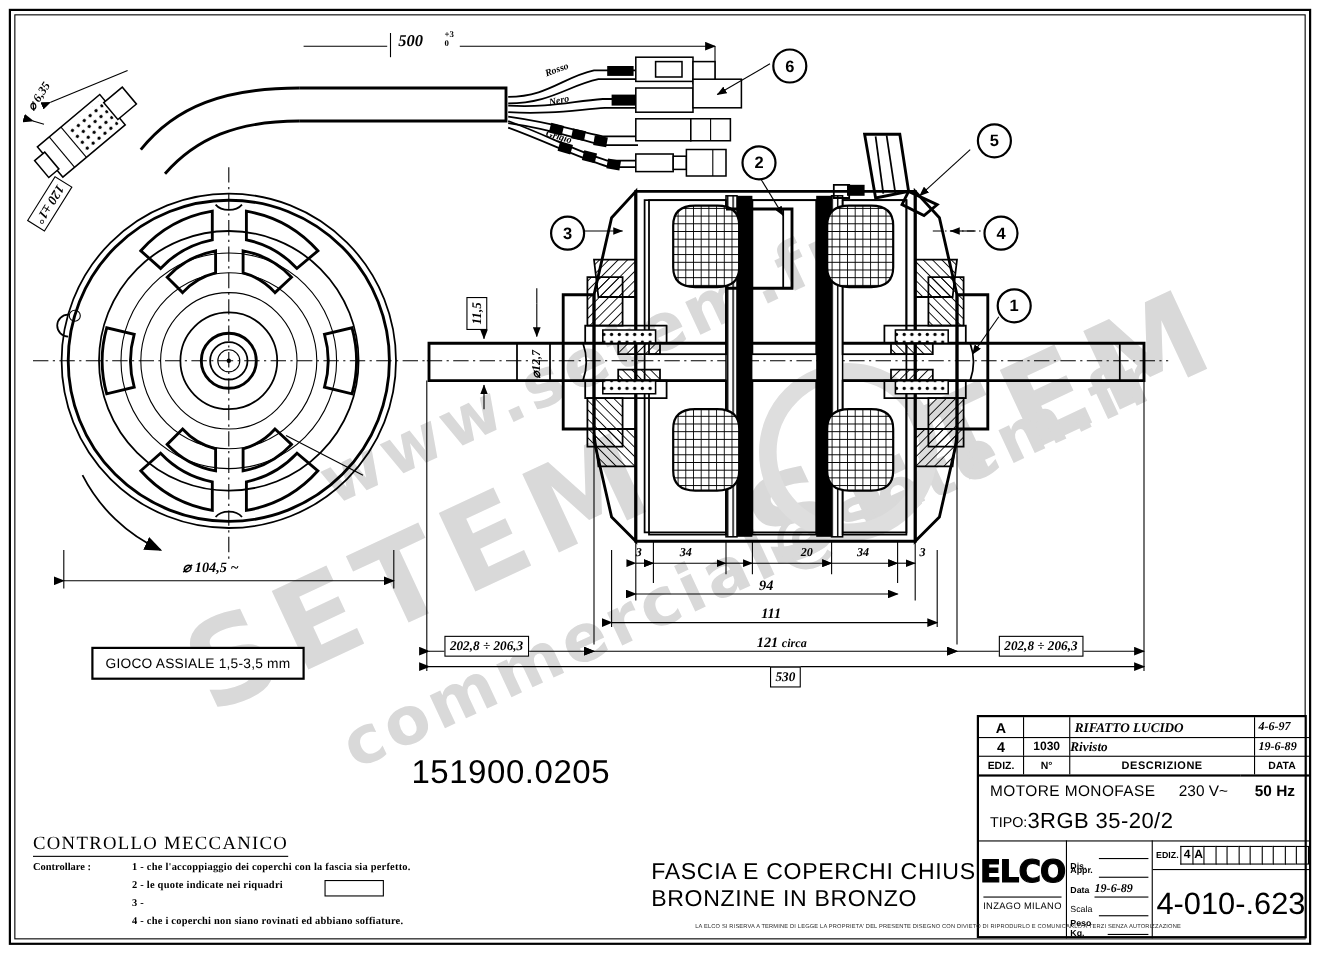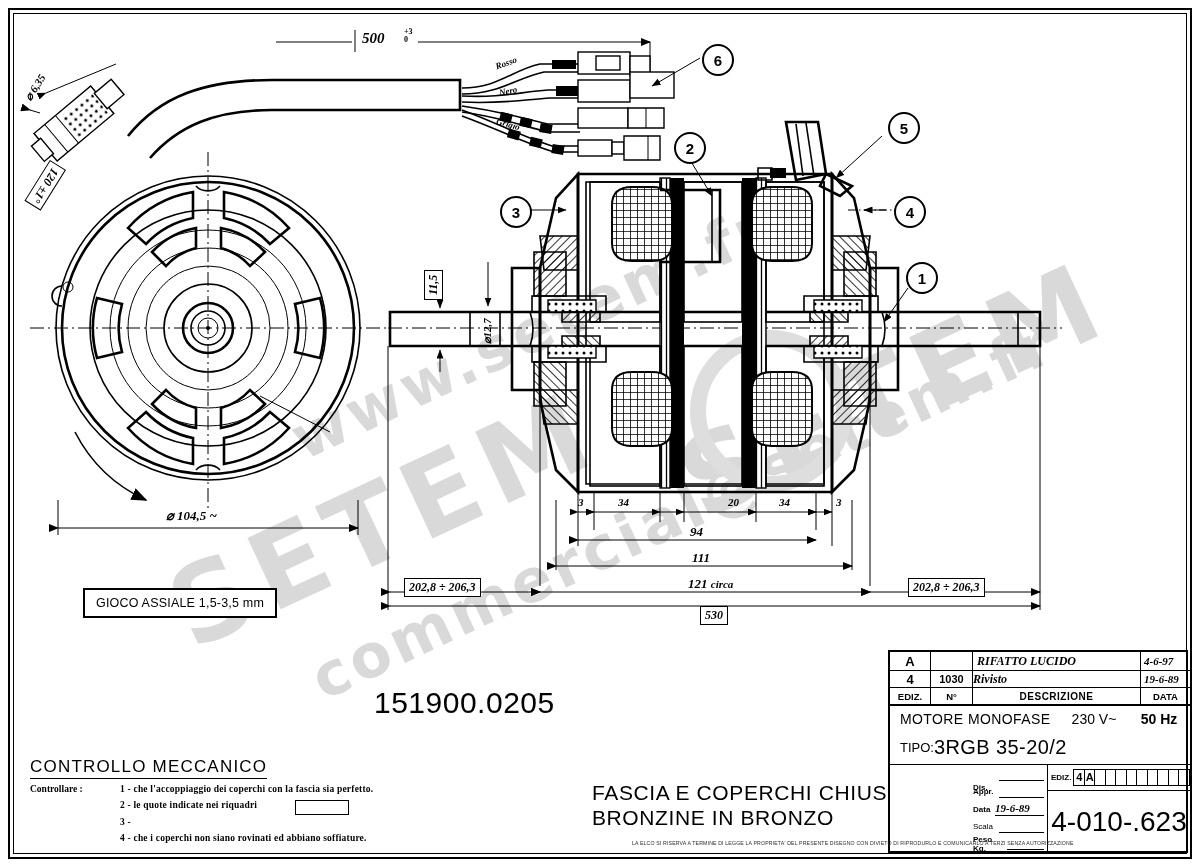--- a/index.html
+++ b/index.html
@@ -42,21 +42,21 @@
   .bt{border-top:1.6px solid #000;}
   .cell{position:absolute;box-sizing:border-box;display:flex;align-items:center;font-size:11px;}
 
   .gioco{position:absolute;left:83px;top:588px;width:190px;height:26px;border:2.4px solid #000;
          background:#fff;display:flex;align-items:center;justify-content:center;
          font-size:12.5px;font-family:"Liberation Sans",sans-serif;letter-spacing:.2px;}
 
   .partno{position:absolute;left:374px;top:686px;font-size:30px;font-family:"Liberation Sans",sans-serif;letter-spacing:.5px;}
 
   .ctrl-title{position:absolute;left:30px;top:757px;font-size:17px;letter-spacing:1.2px;
-              border-bottom:1.8px solid #000;padding-bottom:1px;font-family:Liberation Sans, sans-serif;}
+              border-bottom:1.8px solid #000;padding-bottom:1px;font-family:Liberation Serif, serif;}
   .ctrl-lead{position:absolute;left:30px;top:784px;font-size:9.5px;font-weight:700;font-family:"Liberation Serif",serif;}
   .ctrl-item{position:absolute;left:120px;font-size:9.5px;font-weight:700;font-family:"Liberation Serif",serif;letter-spacing:.2px;}
   .ctrl-sq{position:absolute;width:52px;height:13px;border:1.4px solid #000;}
 
   .centertitle{position:absolute;left:592px;top:780px;font-size:21px;line-height:25px;
                font-family:"Liberation Sans",sans-serif;letter-spacing:.6px;}
   .elco-word{font-size:28px;font-weight:bold;letter-spacing:-1px;font-family:"DejaVu Sans",sans-serif;
              -webkit-text-stroke:1px #000;}
   .elco-sub{font-size:8.5px;letter-spacing:.3px;font-family:"Liberation Sans",sans-serif;margin-top:2px;}
 
@@ -433,20 +433,27 @@
 
     <div class="cell" style="left:0;top:52px;width:170px;height:28px;border-top:2px solid #000;padding-left:10px;font-size:14px;letter-spacing:.4px;">MOTORE MONOFASE</div>
     <div class="cell" style="left:170px;top:52px;width:68px;height:28px;border-top:2px solid #000;justify-content:center;font-size:14px;font-weight:400;">230 V~</div>
     <div class="cell" style="left:238px;top:52px;width:62px;height:28px;border-top:2px solid #000;justify-content:center;font-size:14px;font-weight:700;">50 Hz</div>
 
     <div class="cell" style="left:0;top:80px;width:44px;height:30px;padding-left:10px;font-size:13px;">TIPO:</div>
     <div class="cell" style="left:44px;top:80px;width:240px;height:30px;font-size:20px;letter-spacing:.4px;">3RGB  35-20/2</div>
 
     <div class="tbrow bt" style="left:0;top:112px;width:300px;height:0;"></div>
 
+    <div style="position:absolute;left:0;top:112px;width:80px;height:89px;box-sizing:border-box;border-right:1.6px solid #000;">
+      <div style="text-align:center;margin-top:12px;">
+        <div class="elco-word">ELCO</div>
+      </div>
+      <div style="border-top:1.4px solid #000;margin:6px 4px 0 4px;"></div>
+      <div class="elco-sub" style="text-align:center;">INZAGO MILANO</div>
+    </div>
 
     <div style="position:absolute;left:80px;top:112px;width:78px;height:89px;box-sizing:border-box;border-right:1.6px solid #000;padding:2px 3px;">
       <div style="display:flex;align-items:center;height:17px;">
         <span style="font-size:8px;font-weight:700;width:26px;margin-top:25px;">Dis.</span>
         <span style="flex:1;border-bottom:1.2px solid #000;height:11px;font-size:9px;"></span>
       </div>
       <div style="display:flex;align-items:center;height:17px;">
         <span style="font-size:8px;font-weight:700;width:26px;">Appr.</span>
         <span style="flex:1;border-bottom:1.2px solid #000;height:11px;font-size:9px;"></span>
       </div>

